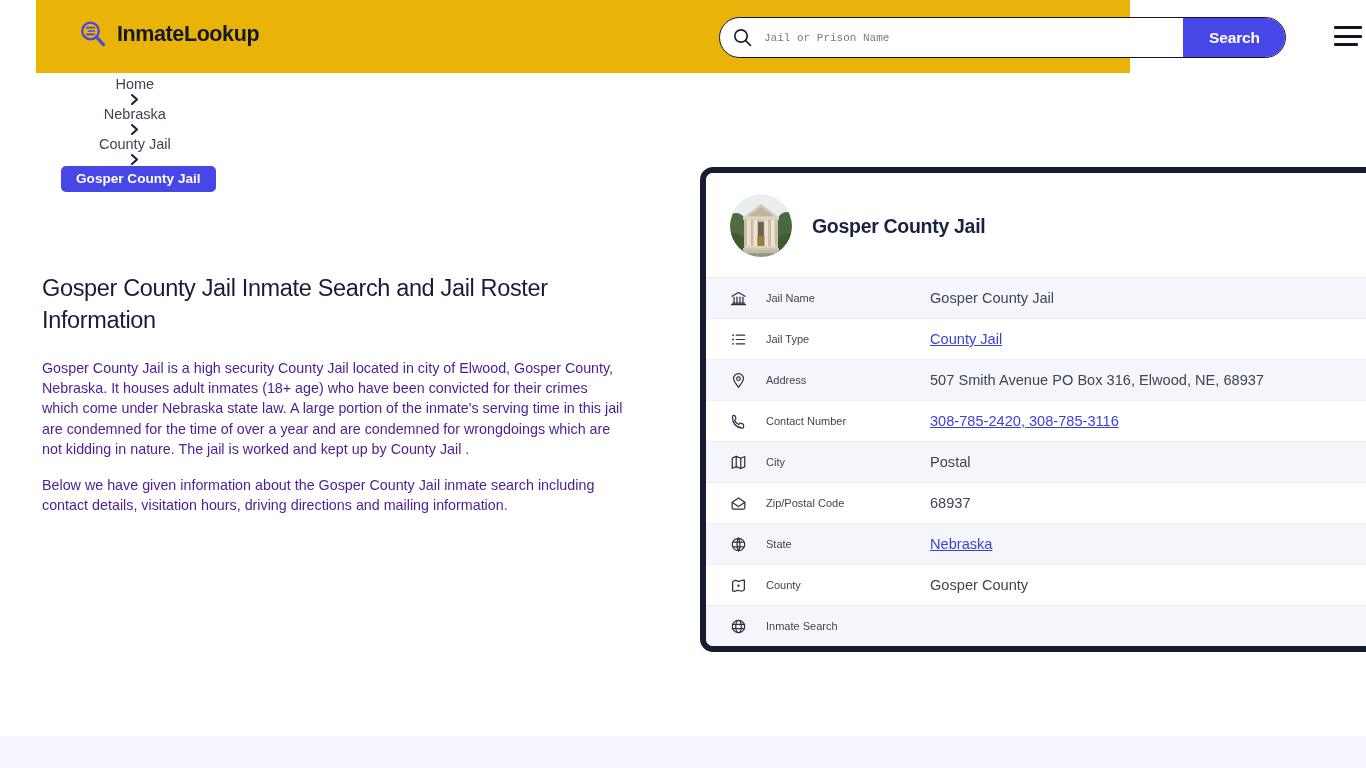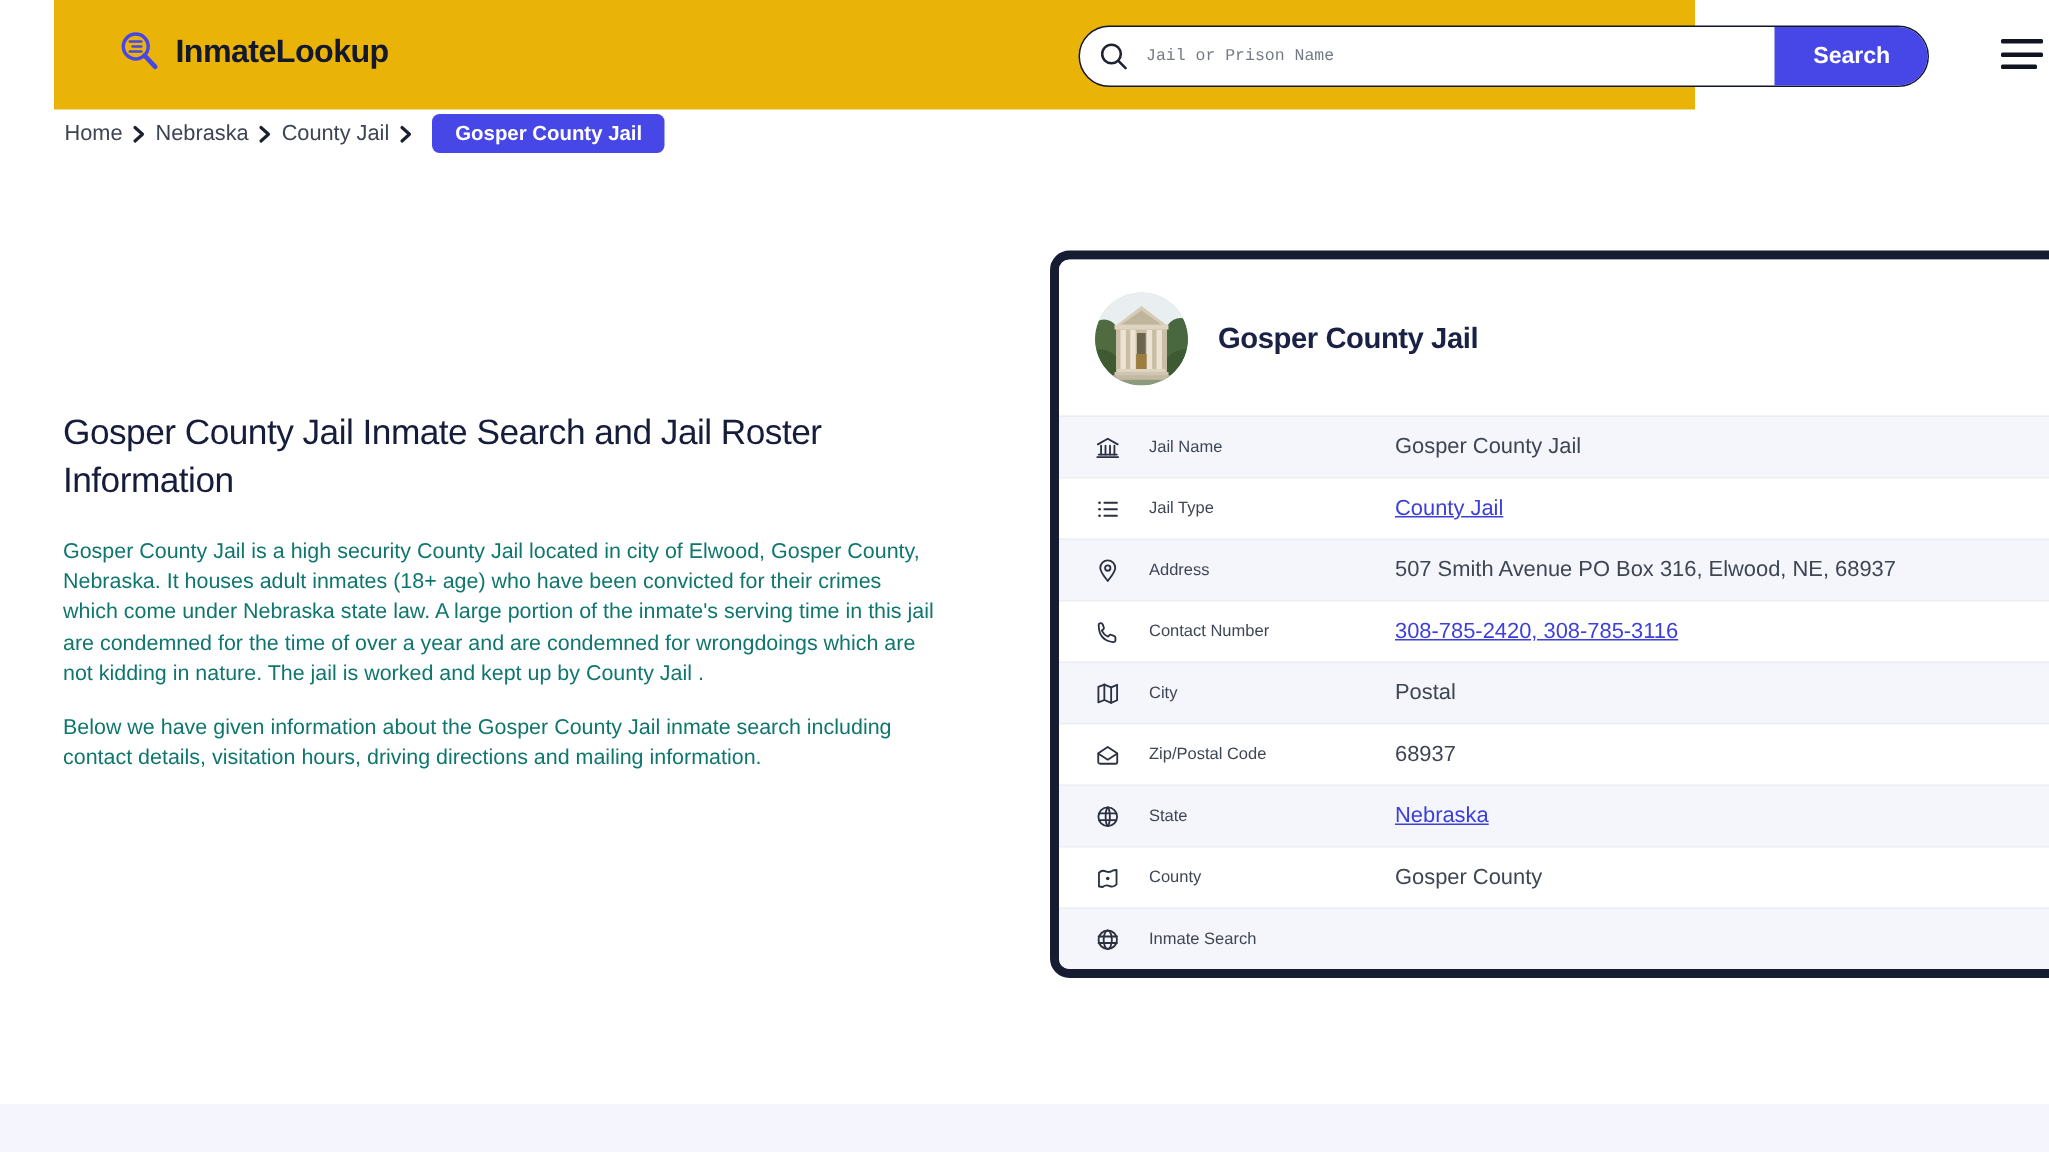--- a/index.html
+++ b/index.html
@@ -70,23 +70,24 @@
     display: flex; flex-direction: column; justify-content: space-between;
     cursor: pointer; padding: 2px 0;
   }
   .hamburger span { display: block; height: 3px; background: #101521; border-radius: 1px; }
   .hamburger span:nth-child(1) { width: 28px; }
   .hamburger span:nth-child(2) { width: 28px; }
   .hamburger span:nth-child(3) { width: 24px; }
 
   
   .breadcrumb {
-    position: absolute; left: 43px; top: 76px;
+    position: absolute; left: 54px; top: 76px;
     display: flex; align-items: center; gap: 0px;
     font-size: 14.5px;
+    flex-direction: column;
   }
   .crumb {
     color: #3d4453; text-decoration: none; cursor: pointer;
     white-space: nowrap;
   }
   .crumb-sep {
     display: inline-flex; align-items: center; justify-content: center;
     width: 22px; height: 14px; color: #1b2133;
   }
   .crumb-current {
@@ -101,21 +102,21 @@
   
   .left-col {
     position: absolute; left: 42px; top: 272px; width: 582px;
   }
   .page-title {
     font-size: 23.5px; font-weight: 400; color: #151d3b;
     line-height: 32px; letter-spacing: -0.35px;
     margin-bottom: 22px;
   }
   .body-para {
-    font-size: 14.3px; color: #0f766e; line-height: 20.2px;
+    font-size: 14.3px; color: #4c1d95; line-height: 20.2px;
     margin-bottom: 16px;
   }
 
   
   .info-card {
     position: absolute; left: 700px; top: 167px;
     width: 690px; 
     border: 6px solid #161d33;
     border-radius: 13px;
     background: #ffffff;

